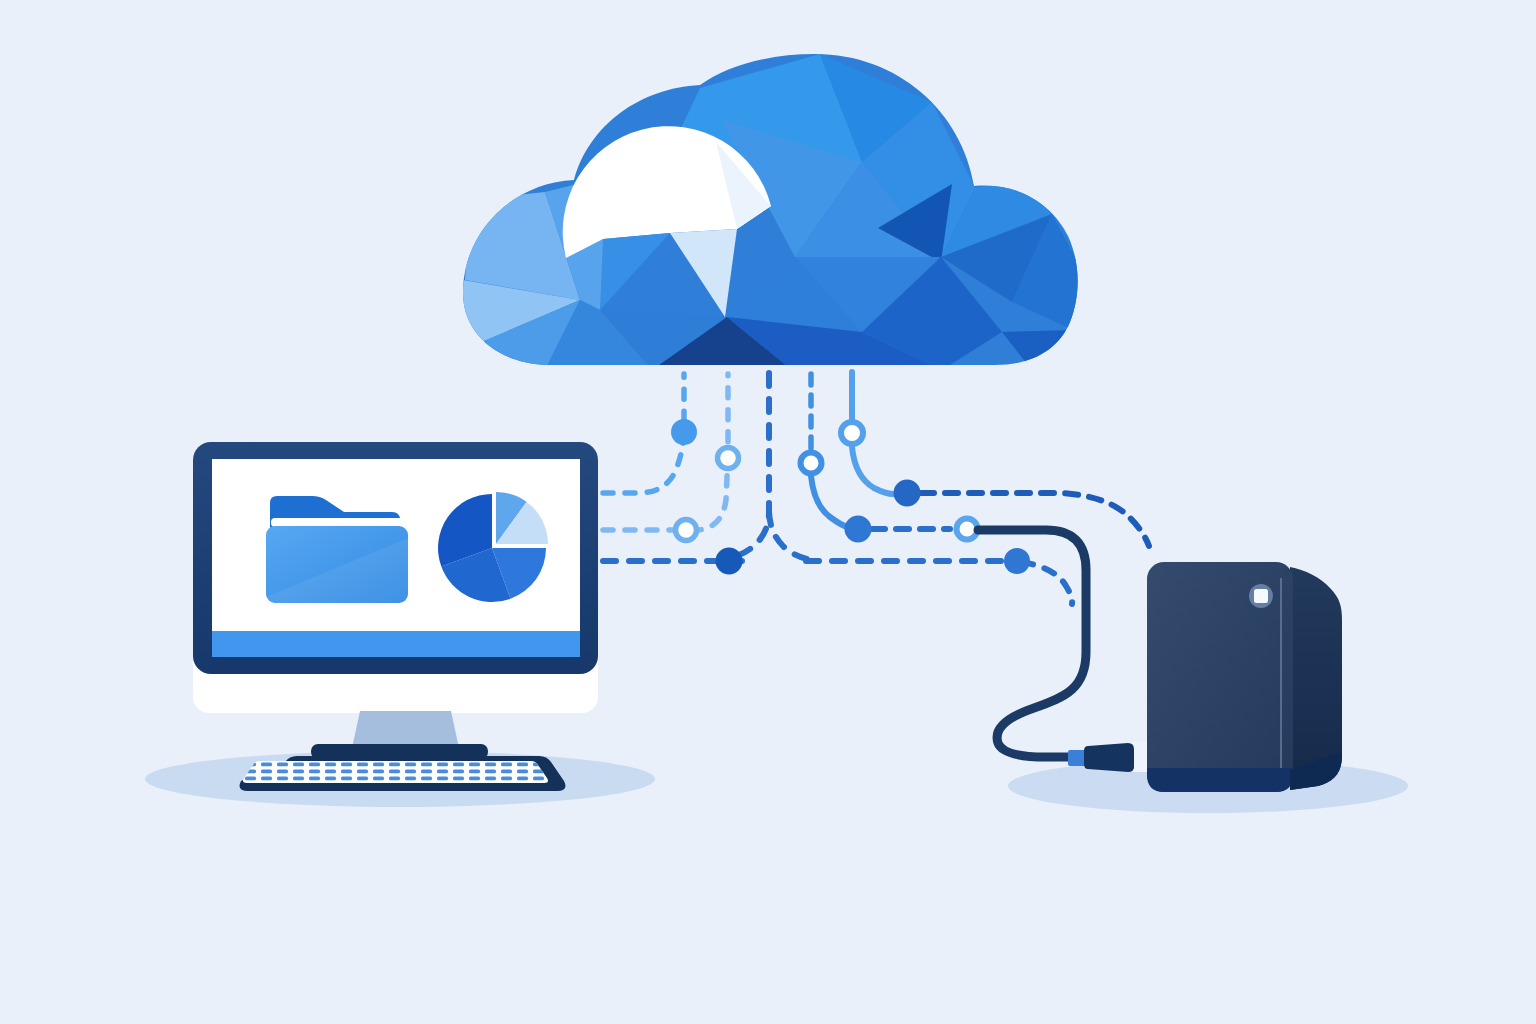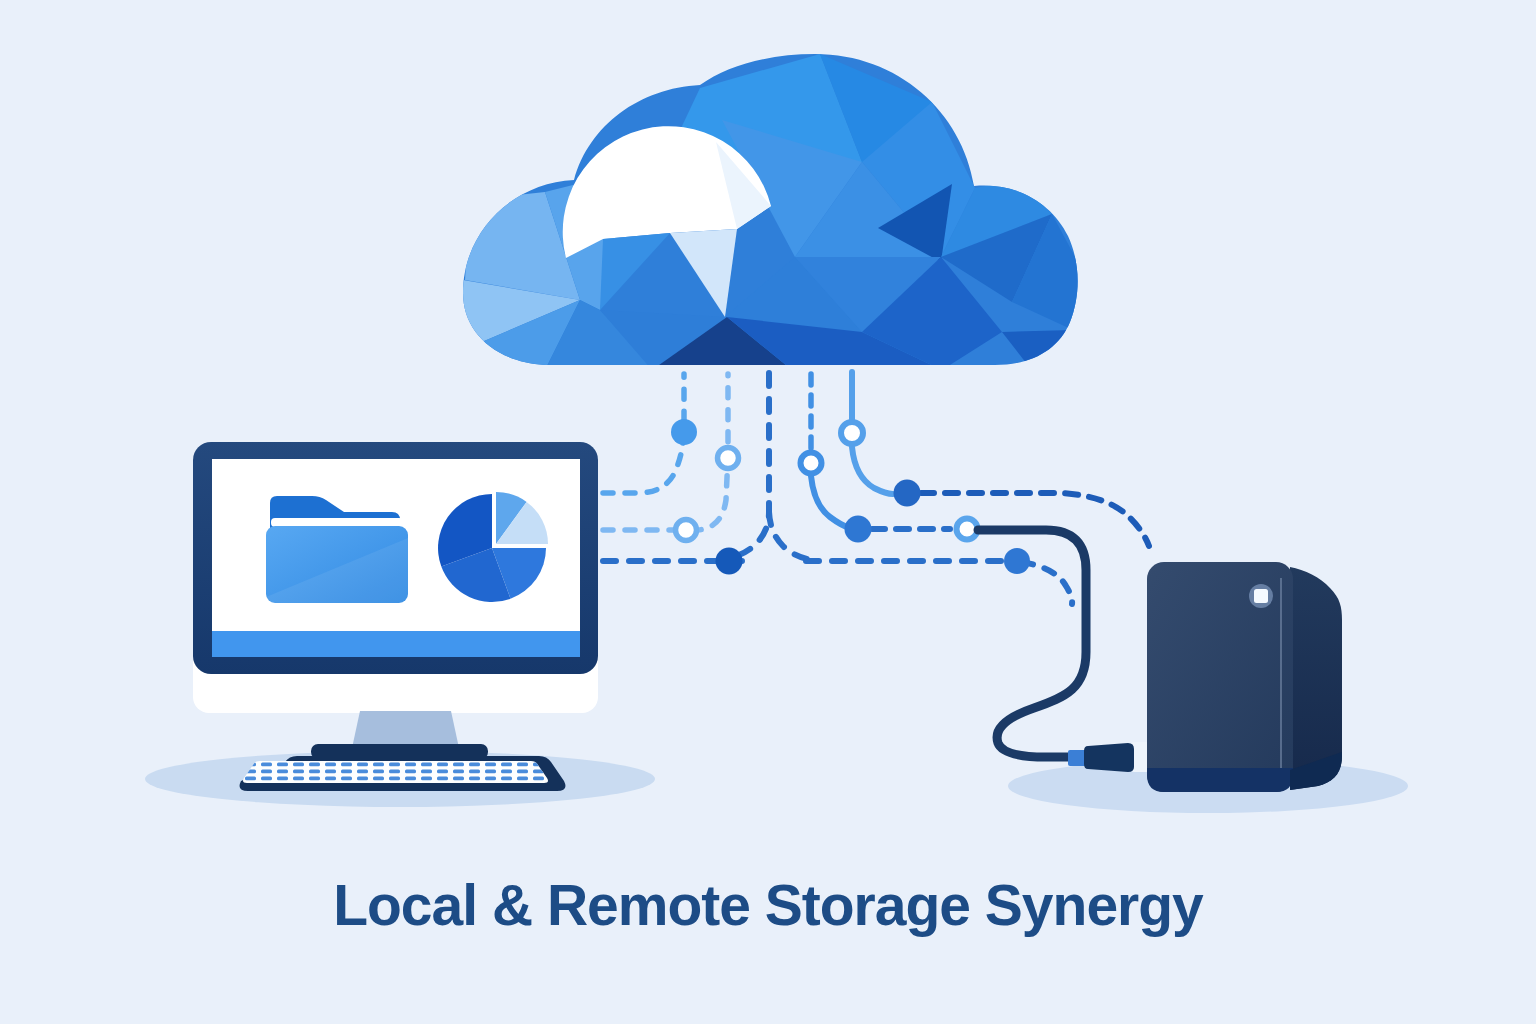--- a/index.html
+++ b/index.html
@@ -175,14 +175,13 @@
     <path d="M 1290 567 C 1305 570 1320 577 1330 588 C 1340 598 1342 607 1342 620 L 1342 755 C 1342 772 1334 782 1318 786 L 1290 790 Z" fill="url(#sideGrad)"></path>
     <rect x="1147" y="562" width="146" height="230" rx="17" fill="url(#frontGrad)"></rect>
     <path d="M 1281 578 L 1281 776" stroke="#8094b3" stroke-width="2" opacity="0.55" fill="none"></path>
     <path d="M 1147 768 H 1293 V 775 Q 1293 792 1276 792 L 1164 792 Q 1147 792 1147 775 Z" fill="#143265"></path>
     <path d="M 1290 770 L 1342 752 L 1342 756 C 1342 773 1334 782 1318 786 L 1290 790 Z" fill="#0f2a52"></path>
     <circle cx="1261" cy="596" r="12" fill="#bcd6ff" opacity="0.4"></circle>
     <rect x="1254" y="589" width="14" height="14" rx="2.5" fill="#f5faff"></rect>
   </g>
 </svg>
 
-<div class="caption">Local &amp; Remote Storage Synergy</div>
 </div>
 
 </body></html>

